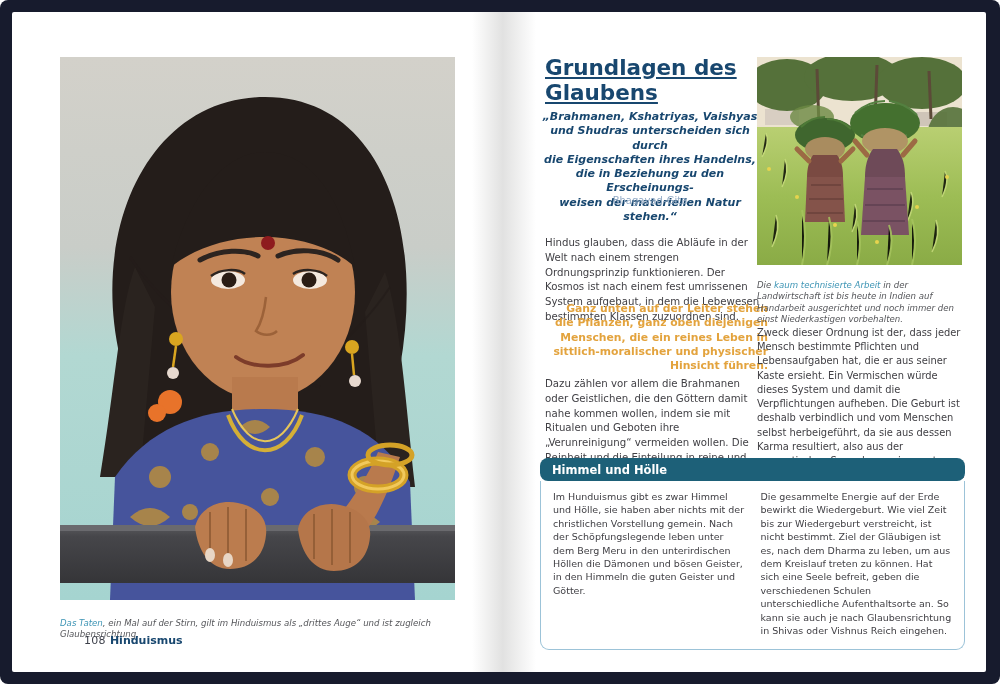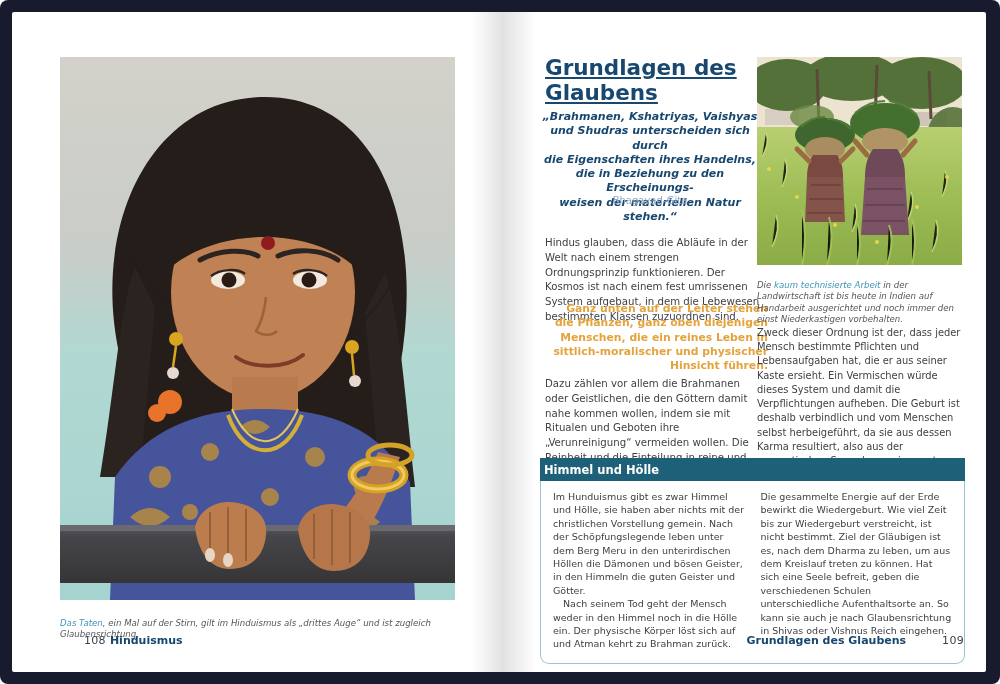--- a/index.html
+++ b/index.html
@@ -33,21 +33,21 @@
   .p1{position:absolute;left:533px;top:214px;width:216px;}
   .pullquote{position:absolute;left:524px;top:290px;width:232px;text-align:right;
     font-size:10.8px;line-height:1.32;font-weight:bold;color:#e3a33d;white-space:pre-line;}
   .p2{position:absolute;left:533px;top:355px;width:216px;}
   .photo-field{position:absolute;left:745px;top:45px;width:205px;height:208px;overflow:hidden;}
   .caption-right{left:745px;top:259px;width:212px;}
   .p3{position:absolute;left:745px;top:304px;width:212px;font-size:9.9px;}
   
   .infobox{position:absolute;left:528px;top:446px;width:425px;}
   .infobox-header{background:#1d6078;color:#ffffff;font-weight:bold;font-size:11.5px;
-    padding:5px 12px 4px 4px;}
+    padding:5px 12px 4px 12px;border-radius:8px;}
   .infobox-body{display:flex;gap:16px;border:1px solid #9cc3d8;border-top:none;
     border-radius:0 0 9px 9px;padding:9px 12px 12px 12px;background:#fff;}
   .infobox-col{width:50%;font-size:9.5px;line-height:1.41;color:#414045;}
   .infobox-col p{margin:0;}
   .infobox-col p.indent{text-indent:10px;}
 </style>
 </head>
 <body>
 
 <div class="stage">
@@ -280,26 +280,22 @@
 
     <p class="caption caption-right"><span>Die </span><span class="caption-lead">kaum technisierte Arbeit</span><span> in der Landwirtschaft ist bis heute in Indien auf Handarbeit ausgerichtet und noch immer den einst Niederkastigen vorbehalten.</span></p>
 
     <p class="body-text p3">Zweck dieser Ordnung ist der, dass jeder Mensch bestimmte Pflichten und Lebensaufgaben hat, die er aus seiner Kaste ersieht. Ein Vermischen würde dieses System und damit die Verpflichtungen aufheben. Die Geburt ist deshalb verbindlich und vom Menschen selbst herbeigeführt, da sie aus dessen Karma resultiert, also aus der energetischen Sammlung seiner guten und schlechten Taten in den vergangenen Leben, die sich in der menschlichen Existenz manifestiert.</p>
 
     <div class="infobox">
       <div class="infobox-header">Himmel und Hölle</div>
       <div class="infobox-body">
         <div class="infobox-col">
           <p>Im Hunduismus gibt es zwar Himmel und Hölle, sie haben aber nichts mit der christlichen Vorstellung gemein. Nach der Schöpfungslegende leben unter dem Berg Meru in den unterirdischen Höllen die Dämonen und bösen Geister, in den Himmeln die guten Geister und Götter.</p>
-          <p class="indent">Nach seinem Tod geht der Mensch weder in den Himmel noch in die Hölle ein. Der physische Körper löst sich auf und Atman kehrt zu Brahman zurück.</p>
         </div>
         <div class="infobox-col">
           <p>Die gesammelte Energie auf der Erde bewirkt die Wiedergeburt. Wie viel Zeit bis zur Wiedergeburt verstreicht, ist nicht bestimmt. Ziel der Gläubigen ist es, nach dem Dharma zu leben, um aus dem Kreislauf treten zu können. Hat sich eine Seele befreit, geben die verschiedenen Schulen unterschiedliche Aufenthaltsorte an. So kann sie auch je nach Glaubensrichtung in Shivas oder Vishnus Reich eingehen.</p>
         </div>
       </div>
     </div>
 
-    <div class="footer footer-right">
-      <span class="chapter">Grundlagen des Glaubens</span><span class="pagenum">109</span>
-    </div>
 
   </div>
 </div>
 
 </body></html>

